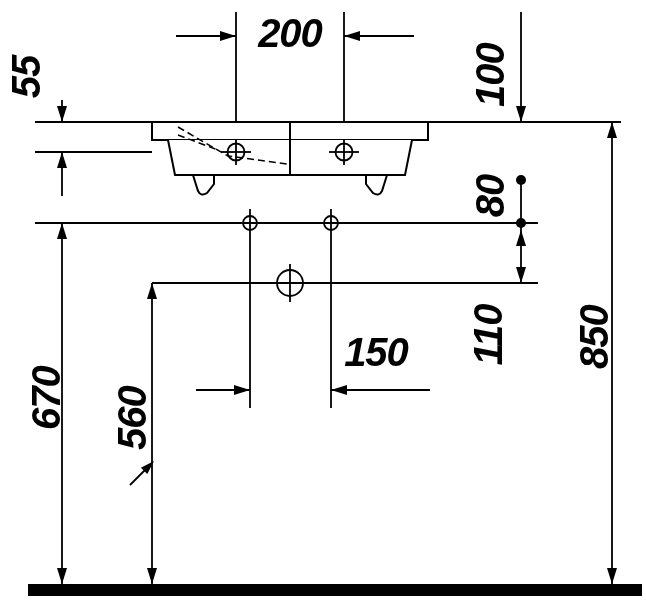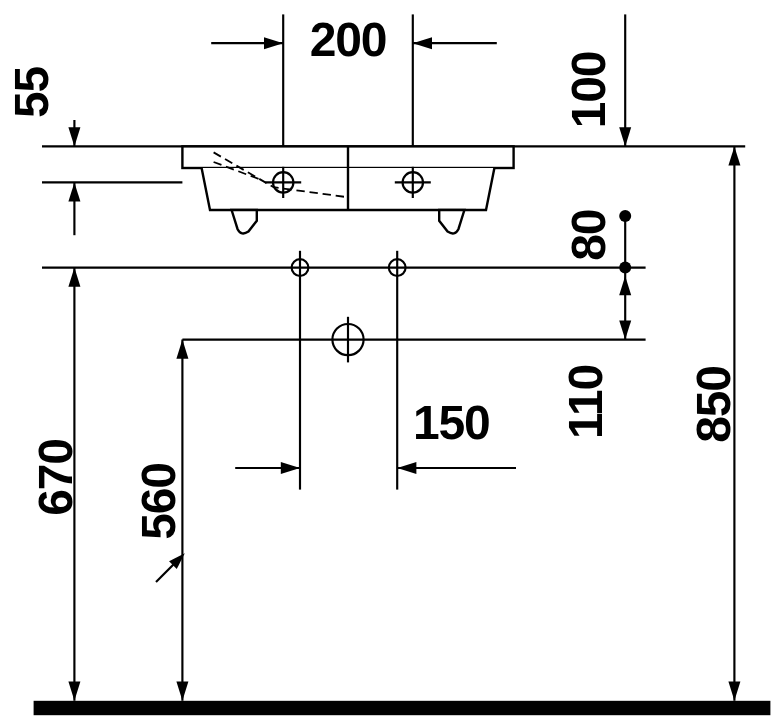--- a/index.html
+++ b/index.html
@@ -8,20 +8,21 @@
     background: #ffffff;
     width: 646px;
     height: 600px;
     overflow: hidden;
   }
   .canvas {
     position: relative;
     width: 646px;
     height: 600px;
     background: #ffffff;
+    font-style: italic;
   }
   svg {
     position: absolute;
     top: 0;
     left: 0;
   }
   .dim-label {
     font-family: "Liberation Sans", sans-serif;
     font-weight: bold;
     font-size: 40px;

